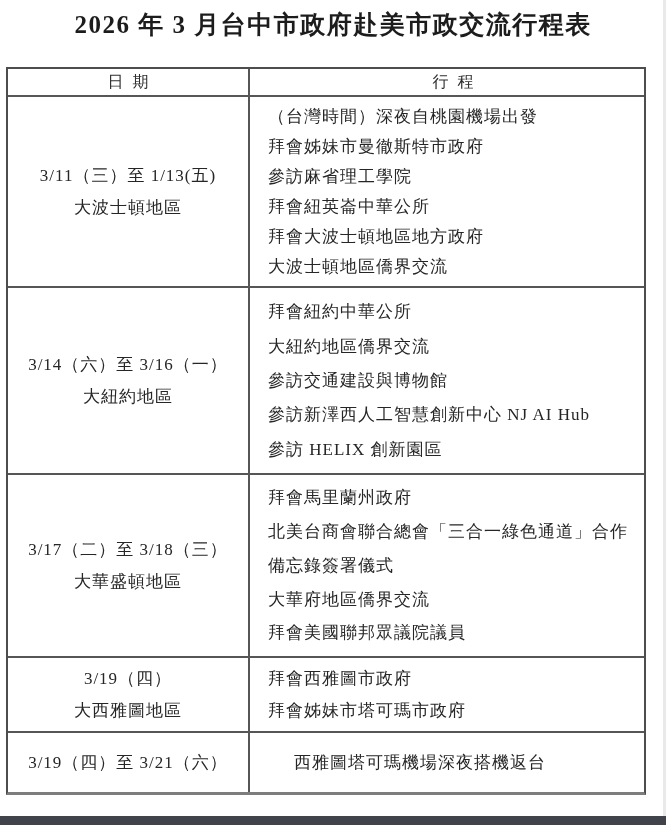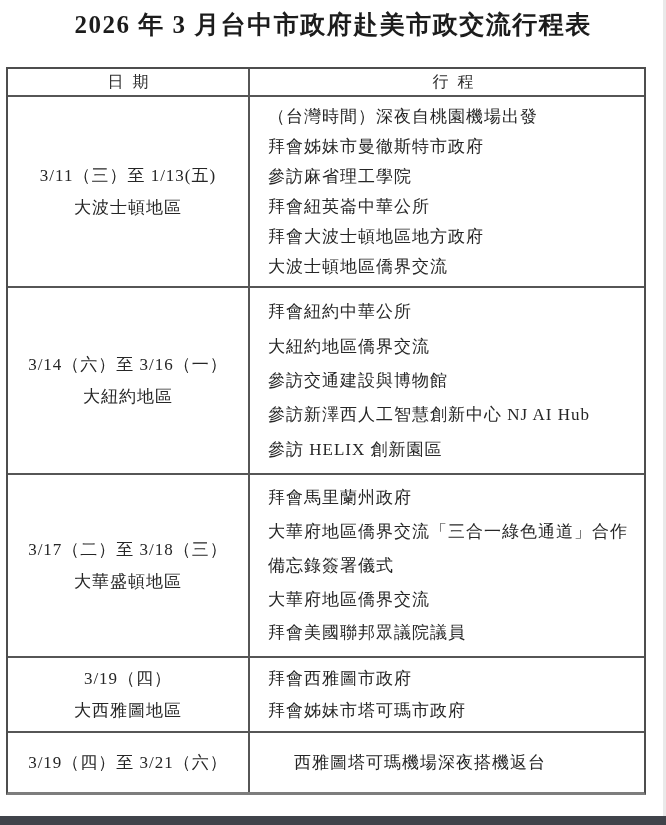--- a/index.html
+++ b/index.html
@@ -139,21 +139,21 @@
     </div>
   </div>
 
   <div class="t-row r3">
     <div class="cell date">
       <div class="date-line">3/17（二）至 3/18（三）</div>
       <div class="date-line">大華盛頓地區</div>
     </div>
     <div class="cell items">
       <div class="item-line">拜會馬里蘭州政府</div>
-      <div class="item-line">大華府地區僑界交流「三合一綠色通道」合作</div>
+      <div class="item-line">北美台商會聯合總會「三合一綠色通道」合作</div>
       <div class="item-line">備忘錄簽署儀式</div>
       <div class="item-line">大華府地區僑界交流</div>
       <div class="item-line">拜會美國聯邦眾議院議員</div>
     </div>
   </div>
 
   <div class="t-row r4">
     <div class="cell date">
       <div class="date-line">3/19（四）</div>
       <div class="date-line">大西雅圖地區</div>

